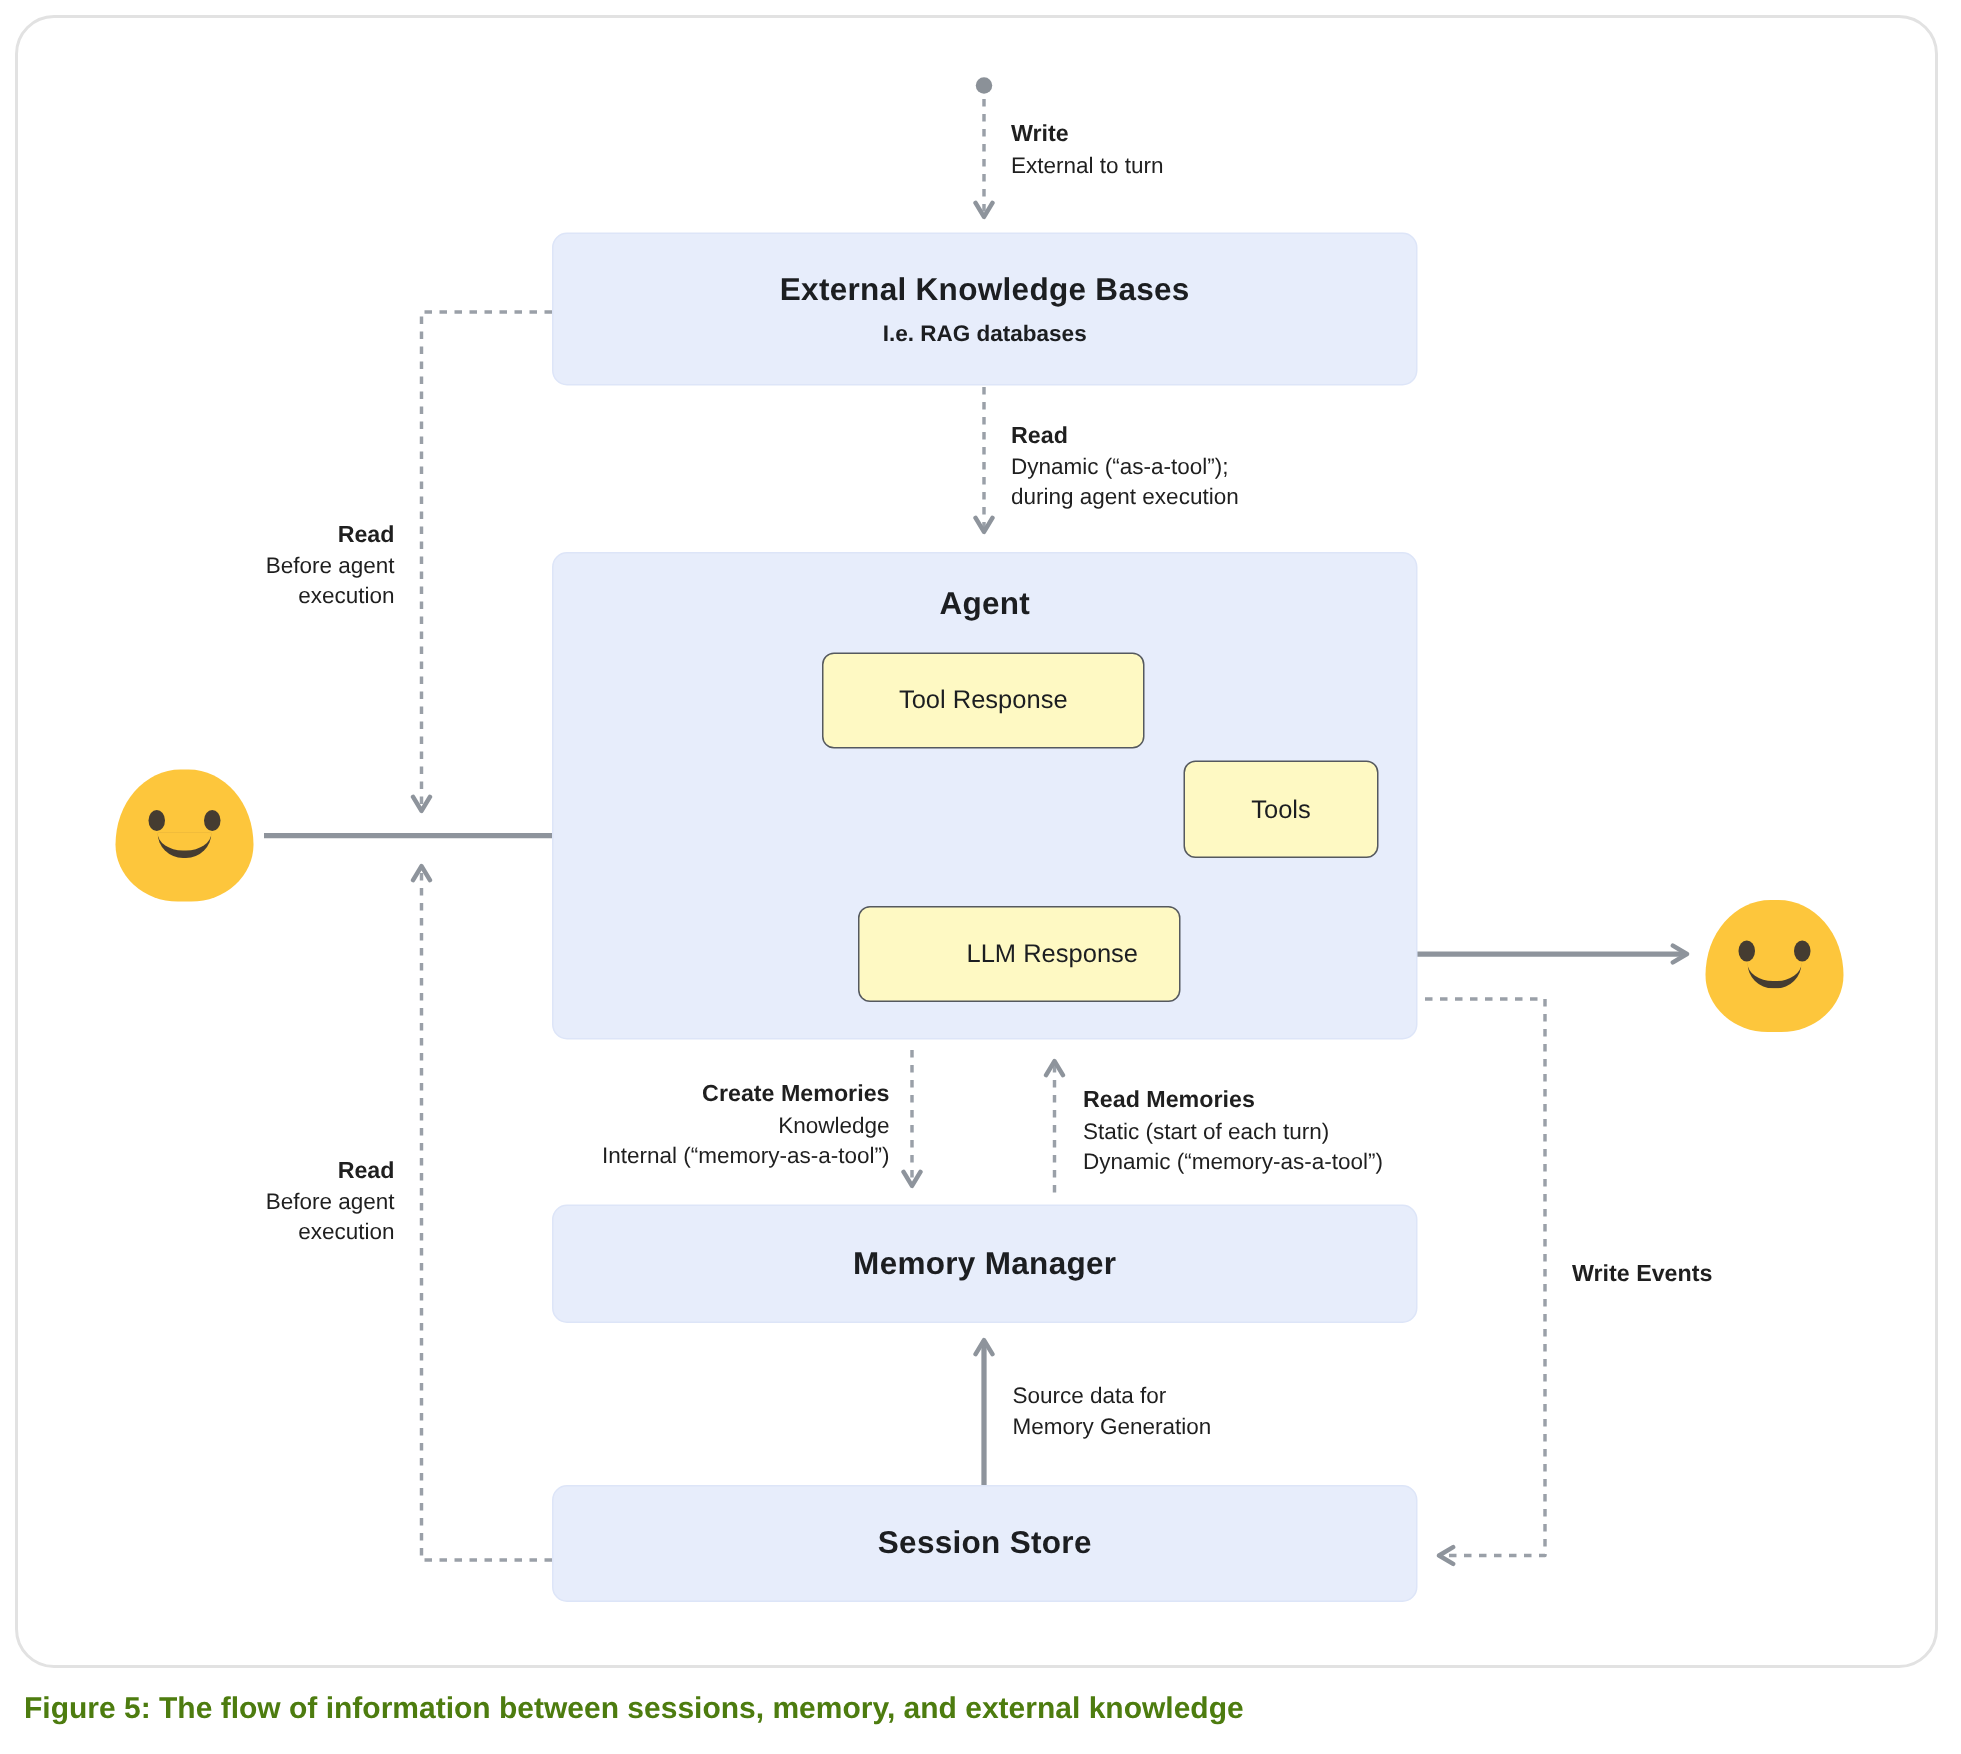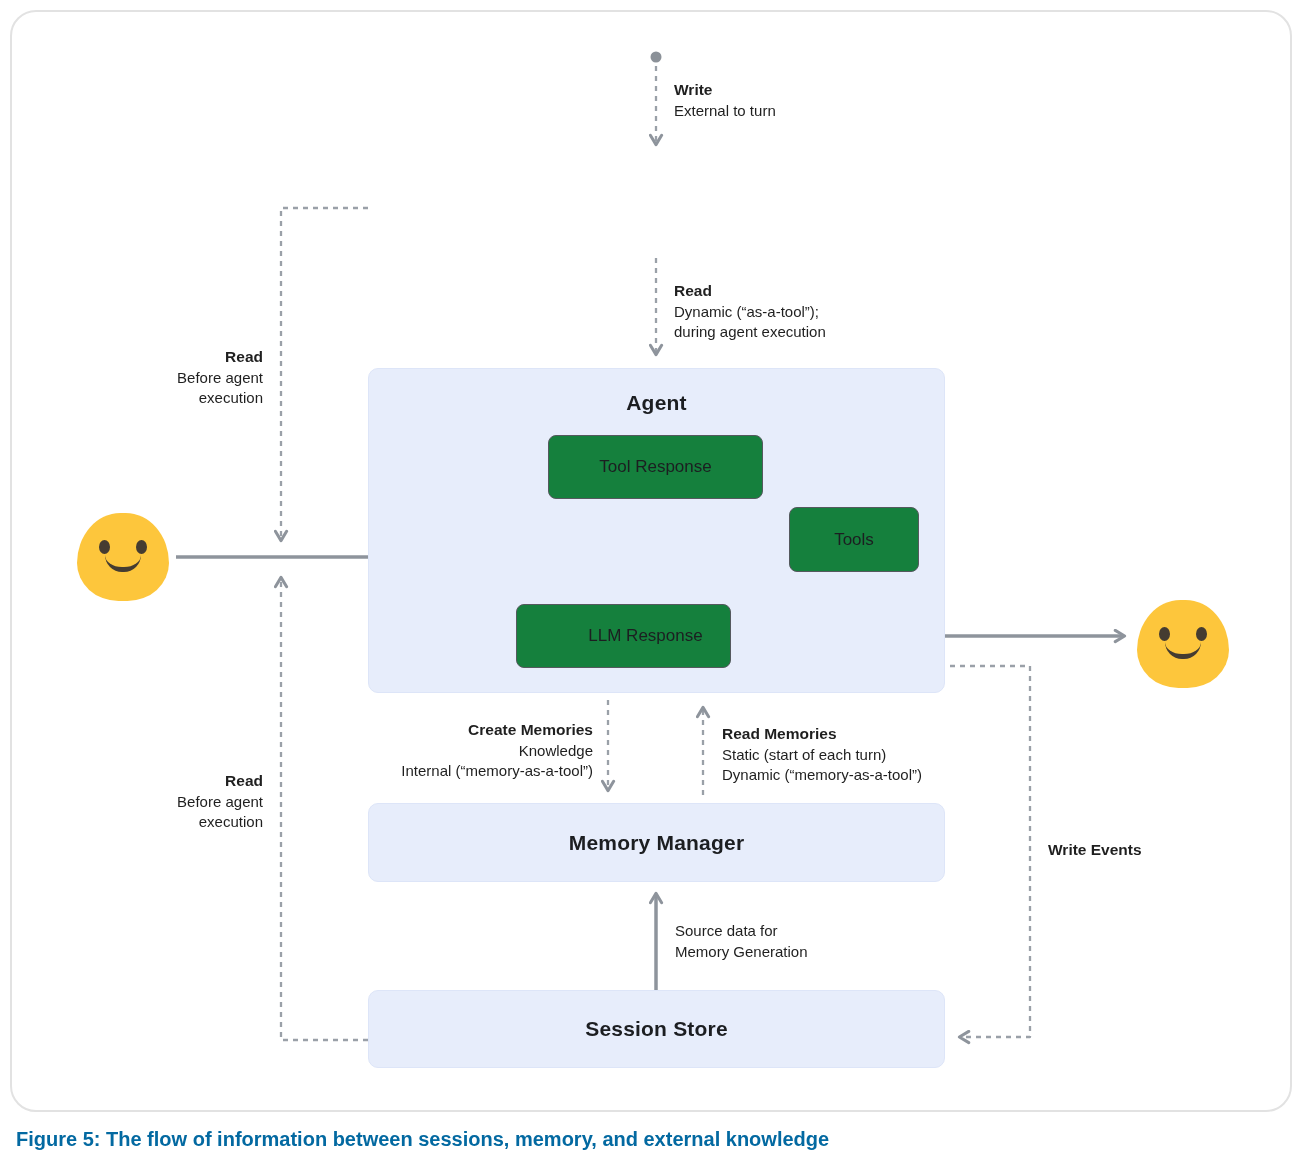--- a/index.html
+++ b/index.html
@@ -16,40 +16,40 @@
     position:absolute; left:368px; width:577px;
     background:#e7edfb; border:1px solid #dde5f8; border-radius:10px;
     display:flex; flex-direction:column; align-items:center; justify-content:center;
     box-sizing:border-box;
   }
   .bignode .title { font-size:21px; font-weight:700; color:#1c1e21; letter-spacing:.2px; }
   .bignode .subtitle { font-size:15px; font-weight:700; margin-top:8px; color:#1c1e21; }
   .agentbox { justify-content:flex-start; }
   .agentbox .title { margin-top:22px; }
   .innernode {
-    position:absolute; background:#15803d; border:1.6px solid #55595e; border-radius:8px;
+    position:absolute; background:#fef9c3; border:1.6px solid #55595e; border-radius:8px;
     display:flex; align-items:center; justify-content:center;
     font-size:17px; font-weight:500; color:#1c1e21; box-sizing:border-box;
   }
   .edge-label { position:absolute; font-size:15px; line-height:20.5px; color:#1f1f1f; }
   .edge-label .t { font-weight:700; font-size:15.5px; }
   .edge-label.right { text-align:right; }
   .edge-label.boldlines div { font-weight:400; }
   svg.arrows { position:absolute; left:0; top:0; pointer-events:none; }
   .emoji {
     position:absolute; width:92px; height:88px; background:#fdc63c;
     border-radius:48% 48% 46% 46% / 58% 58% 44% 44%;
   }
   .emoji .eye { position:absolute; width:11px; height:14px; background:#453c31; border-radius:50%; top:27px; }
   .emoji .eye.l { left:22px; } .emoji .eye.r { right:22px; }
   .emoji .smile {
     position:absolute; left:28px; top:42px; width:36px; height:17px;
     border-bottom:5px solid #453c31; border-radius:0 0 19px 19px; box-sizing:border-box;
   }
-  .caption { position:absolute; left:16px; top:1128px; font-size:20px; font-weight:700; color:#0369a1; }
+  .caption { position:absolute; left:16px; top:1128px; font-size:20px; font-weight:700; color:#4d7c0f; }
 </style>
 </head>
 <body>
 
 <div class="canvas">
 
   <div class="panel"></div>
 
   <svg class="arrows" width="1307" height="1169" viewBox="0 0 1307 1169">
     <defs>
@@ -74,32 +74,36 @@
       <path d="M176,557 H382" marker-end="url(#chev)"></path>
       <path d="M548,467 H458 V504" marker-end="url(#chev)"></path>
       <path d="M458,584 V636 H536" marker-end="url(#chev)"></path>
       <path d="M763,636 H1124" marker-end="url(#chev)"></path>
       <path d="M853,636 V594" marker-end="url(#chev)"></path>
       <path d="M853,519 V467 H775" marker-end="url(#chev)"></path>
       <path d="M656,990 V894" marker-end="url(#chev)"></path>
     </g>
   </svg>
 
+  <div class="bignode" style="top:155px; height:102px;">
+    <div class="title">External Knowledge Bases</div>
+    <div class="subtitle">I.e. RAG databases</div>
+  </div>
 
   <div class="bignode agentbox" style="top:368px; height:325px;">
     <div class="title">Agent</div>
   </div>
 
   <div class="innernode" style="left:548px; top:435px; width:215px; height:64px;">
     <span>Tool Response</span>
   </div>
   <div class="innernode" style="left:789px; top:507px; width:130px; height:65px;">
     <span>Tools</span>
   </div>
-  <div class="innernode" style="left:516px; top:604px; width:215px; height:64px;padding-left:44px;">
+  <div class="innernode" style="left:572px; top:604px; width:215px; height:64px;padding-left:44px;">
     <span>LLM Response</span>
   </div>
 
   <div class="bignode" style="top:803px; height:79px;">
     <div class="title">Memory Manager</div>
   </div>
 
   <div class="bignode" style="top:990px; height:78px;">
     <div class="title">Session Store</div>
   </div>

